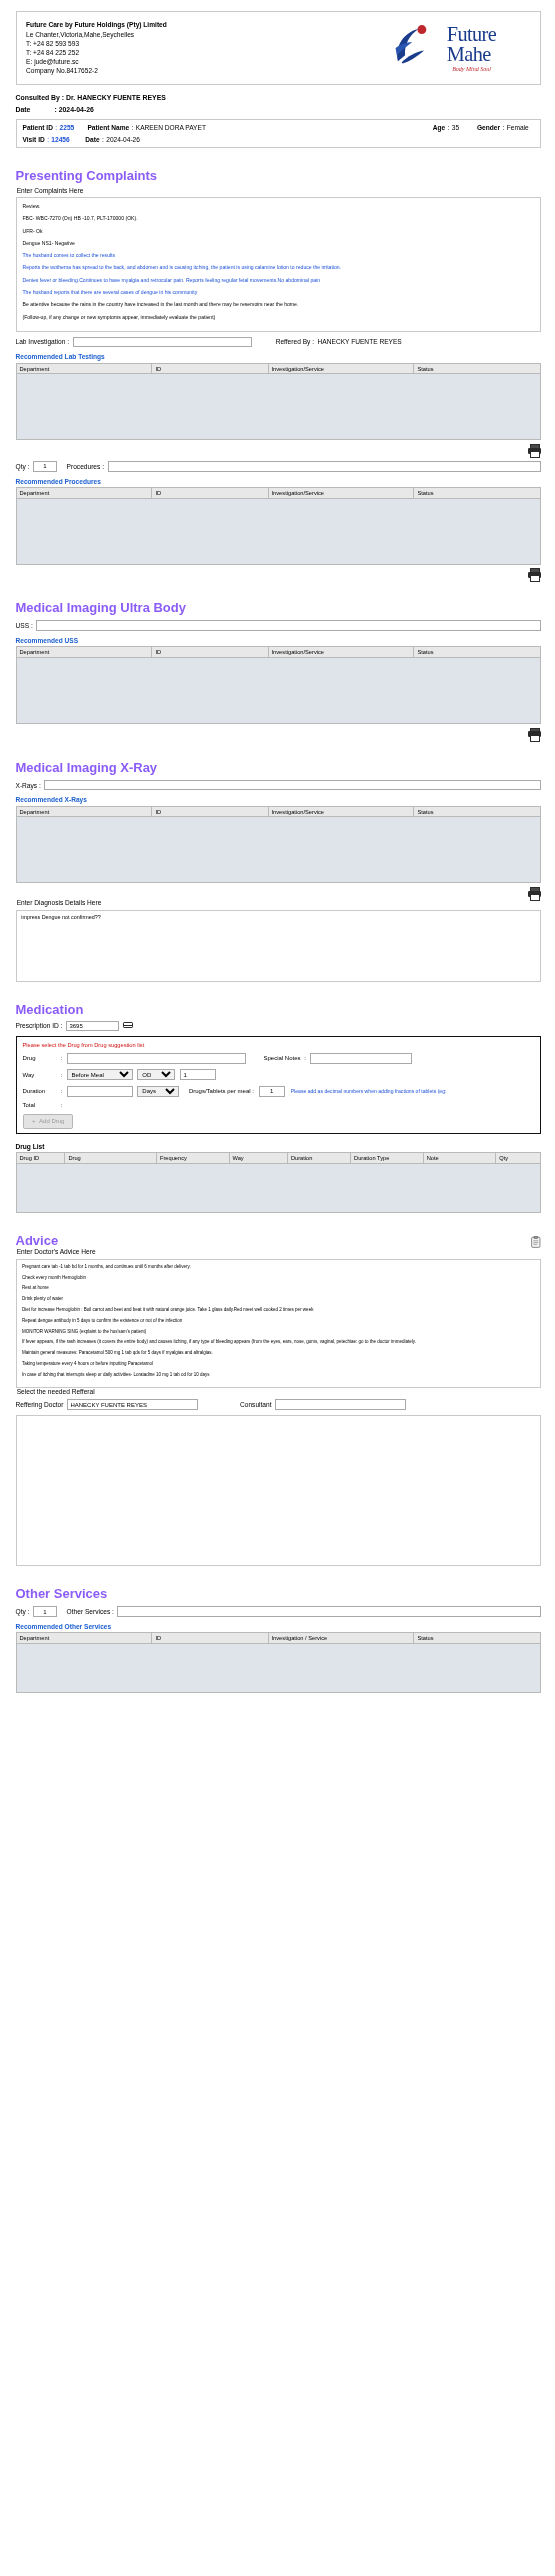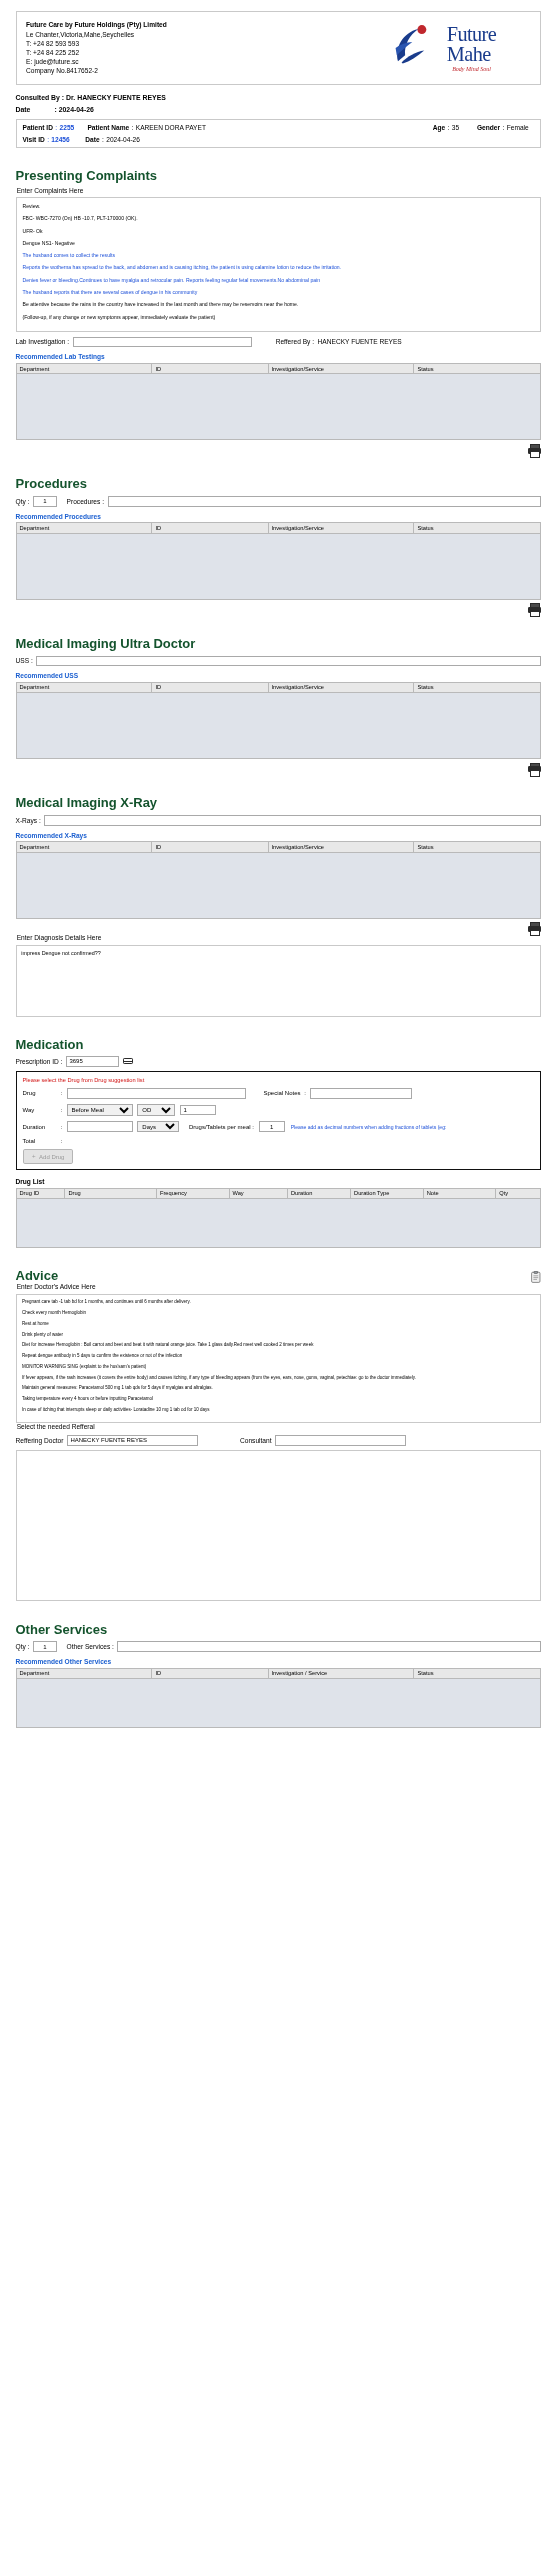--- a/index.html
+++ b/index.html
@@ -23,21 +23,21 @@
   .dateline .lbl{display:inline-block;width:37px;}
   
   .pat{margin-top:6px;border:0.6px solid #c9c9c9;box-sizing:border-box;font-size:6.6px;}
   .pat .row{display:flex;align-items:center;padding:4.2px 6px;}
   .pat .row + .row{padding-top:0;}
   .blue{color:#1b4fd8;}
   .pat .c{display:flex;align-items:center;margin-right:4.8px;}
   .pat .lbl{font-weight:bold;margin-right:2.4px;}
   .pat .sep{margin-right:2.4px;}
   
-  h2.sect{color:#14532d;font-size:13px;margin:20.3px 0 3.6px 0;font-weight:bold;}
+  h2.sect{color:#8b5cf6;font-size:13px;margin:20.3px 0 3.6px 0;font-weight:bold;}
   .subt{font-size:6.6px;margin:0 0 3.6px 1.2px;}
   .bluelink{color:#1b5fd0;font-size:6.6px;font-weight:bold;margin:6px 0 2.4px 0;}
   
   .complaint-box{border:0.6px solid #c9c9c9;box-sizing:border-box;padding:4.8px 6px;font-size:5.1px;line-height:7.5px;min-height:90px;}
   .complaint-box p{margin:0 0 4.8px 0;}
   .c-blue{color:#1b4fd8;}
   .c-black{color:#000;}
   
   .frow{display:flex;align-items:center;font-size:6.6px;margin:4.8px 0;}
   .frow .lab{margin-right:3.6px;}
@@ -193,21 +193,20 @@
     </table>
   <div class="gridbody"></div>
   <div class="printrow">
     <span class="printer">
         <span class="top"></span>
         <span class="body"></span>
         <span class="out"></span>
       </span>
   </div>
 
-  <h2 class="sect">Procedures</h2>
   <div class="frow">
     <span class="lab">Qty :</span>
     <span class="inp qty-inp" style="display:flex;align-items:center;justify-content:center">1</span>
     <span class="lab" style="margin-left:9.6px">Procedures :</span>
     <span class="inp fill"></span>
   </div>
   <div class="bluelink">Recommended Procedures</div>
   <table class="grid">
     <tbody>
         <tr>
@@ -220,21 +219,21 @@
     </table>
   <div class="gridbody"></div>
   <div class="printrow">
     <span class="printer">
         <span class="top"></span>
         <span class="body"></span>
         <span class="out"></span>
       </span>
   </div>
 
-  <h2 class="sect">Medical Imaging Ultra Doctor</h2>
+  <h2 class="sect">Medical Imaging Ultra Body</h2>
   <div class="frow">
     <span class="lab">USS :</span>
     <span class="inp fill"></span>
   </div>
   <div class="bluelink">Recommended USS</div>
   <table class="grid">
     <tbody>
         <tr>
       <th style="width:26%">Department</th>
       <th style="width:22%">ID</th>

